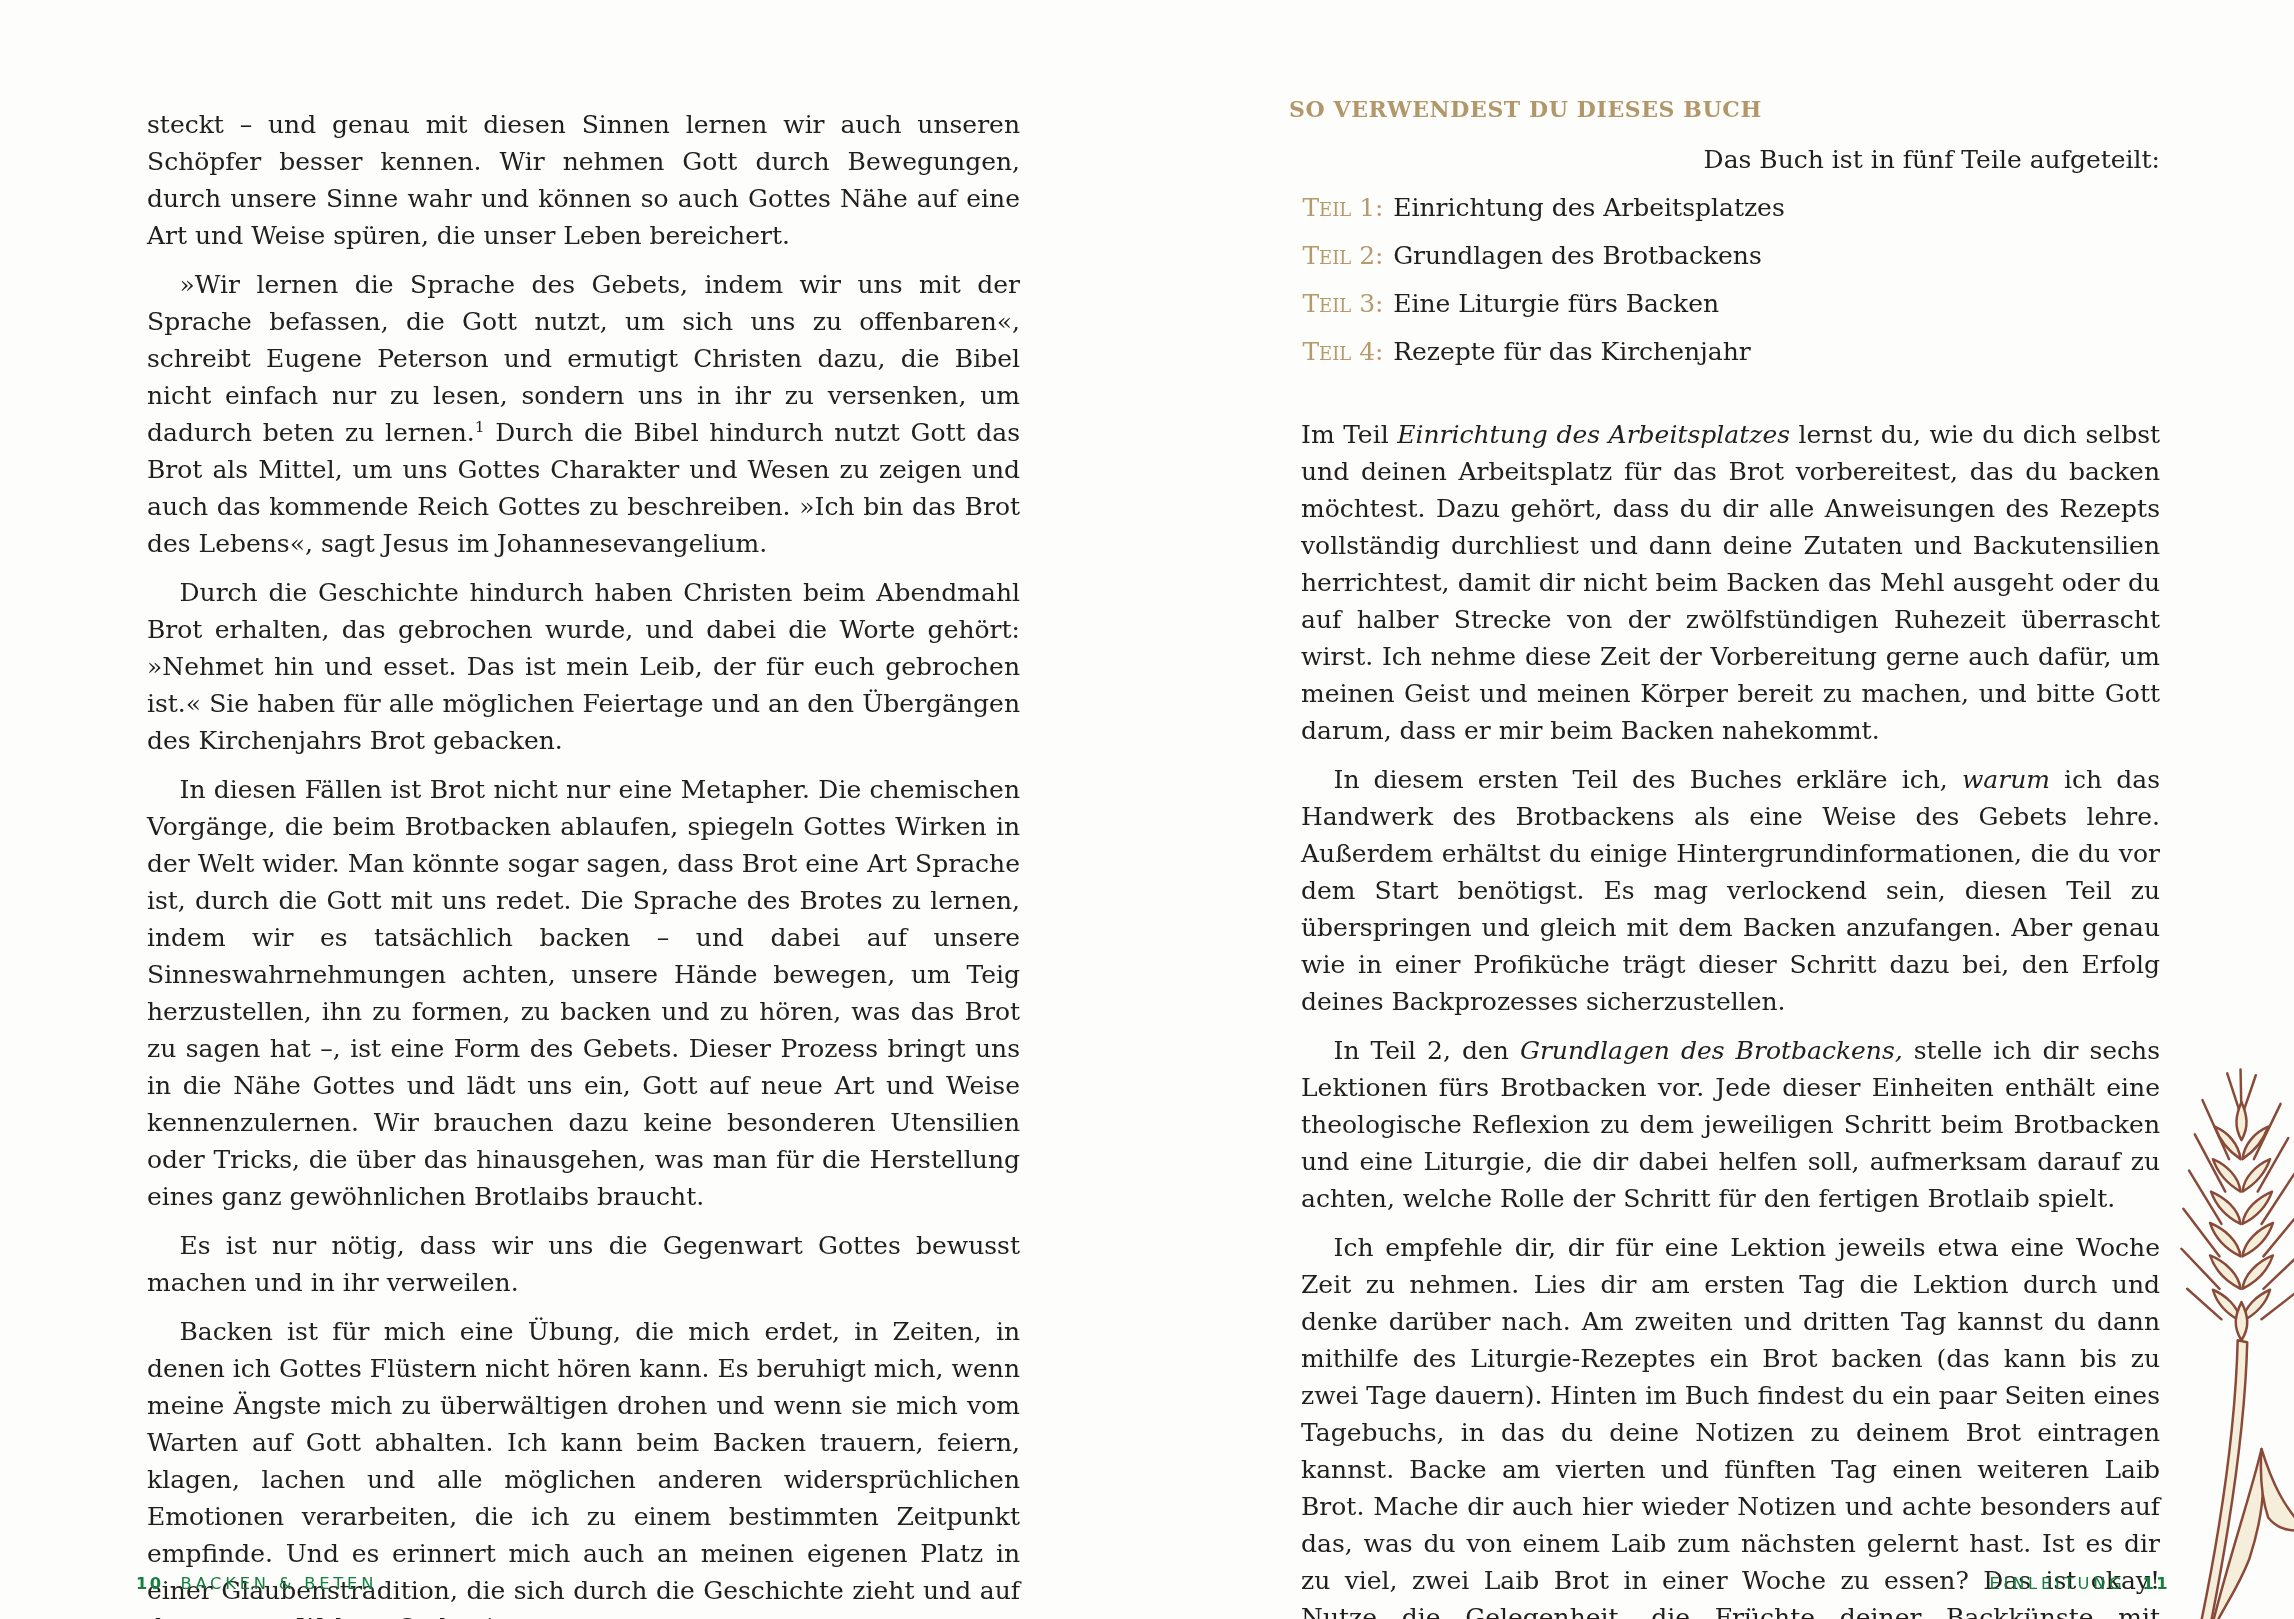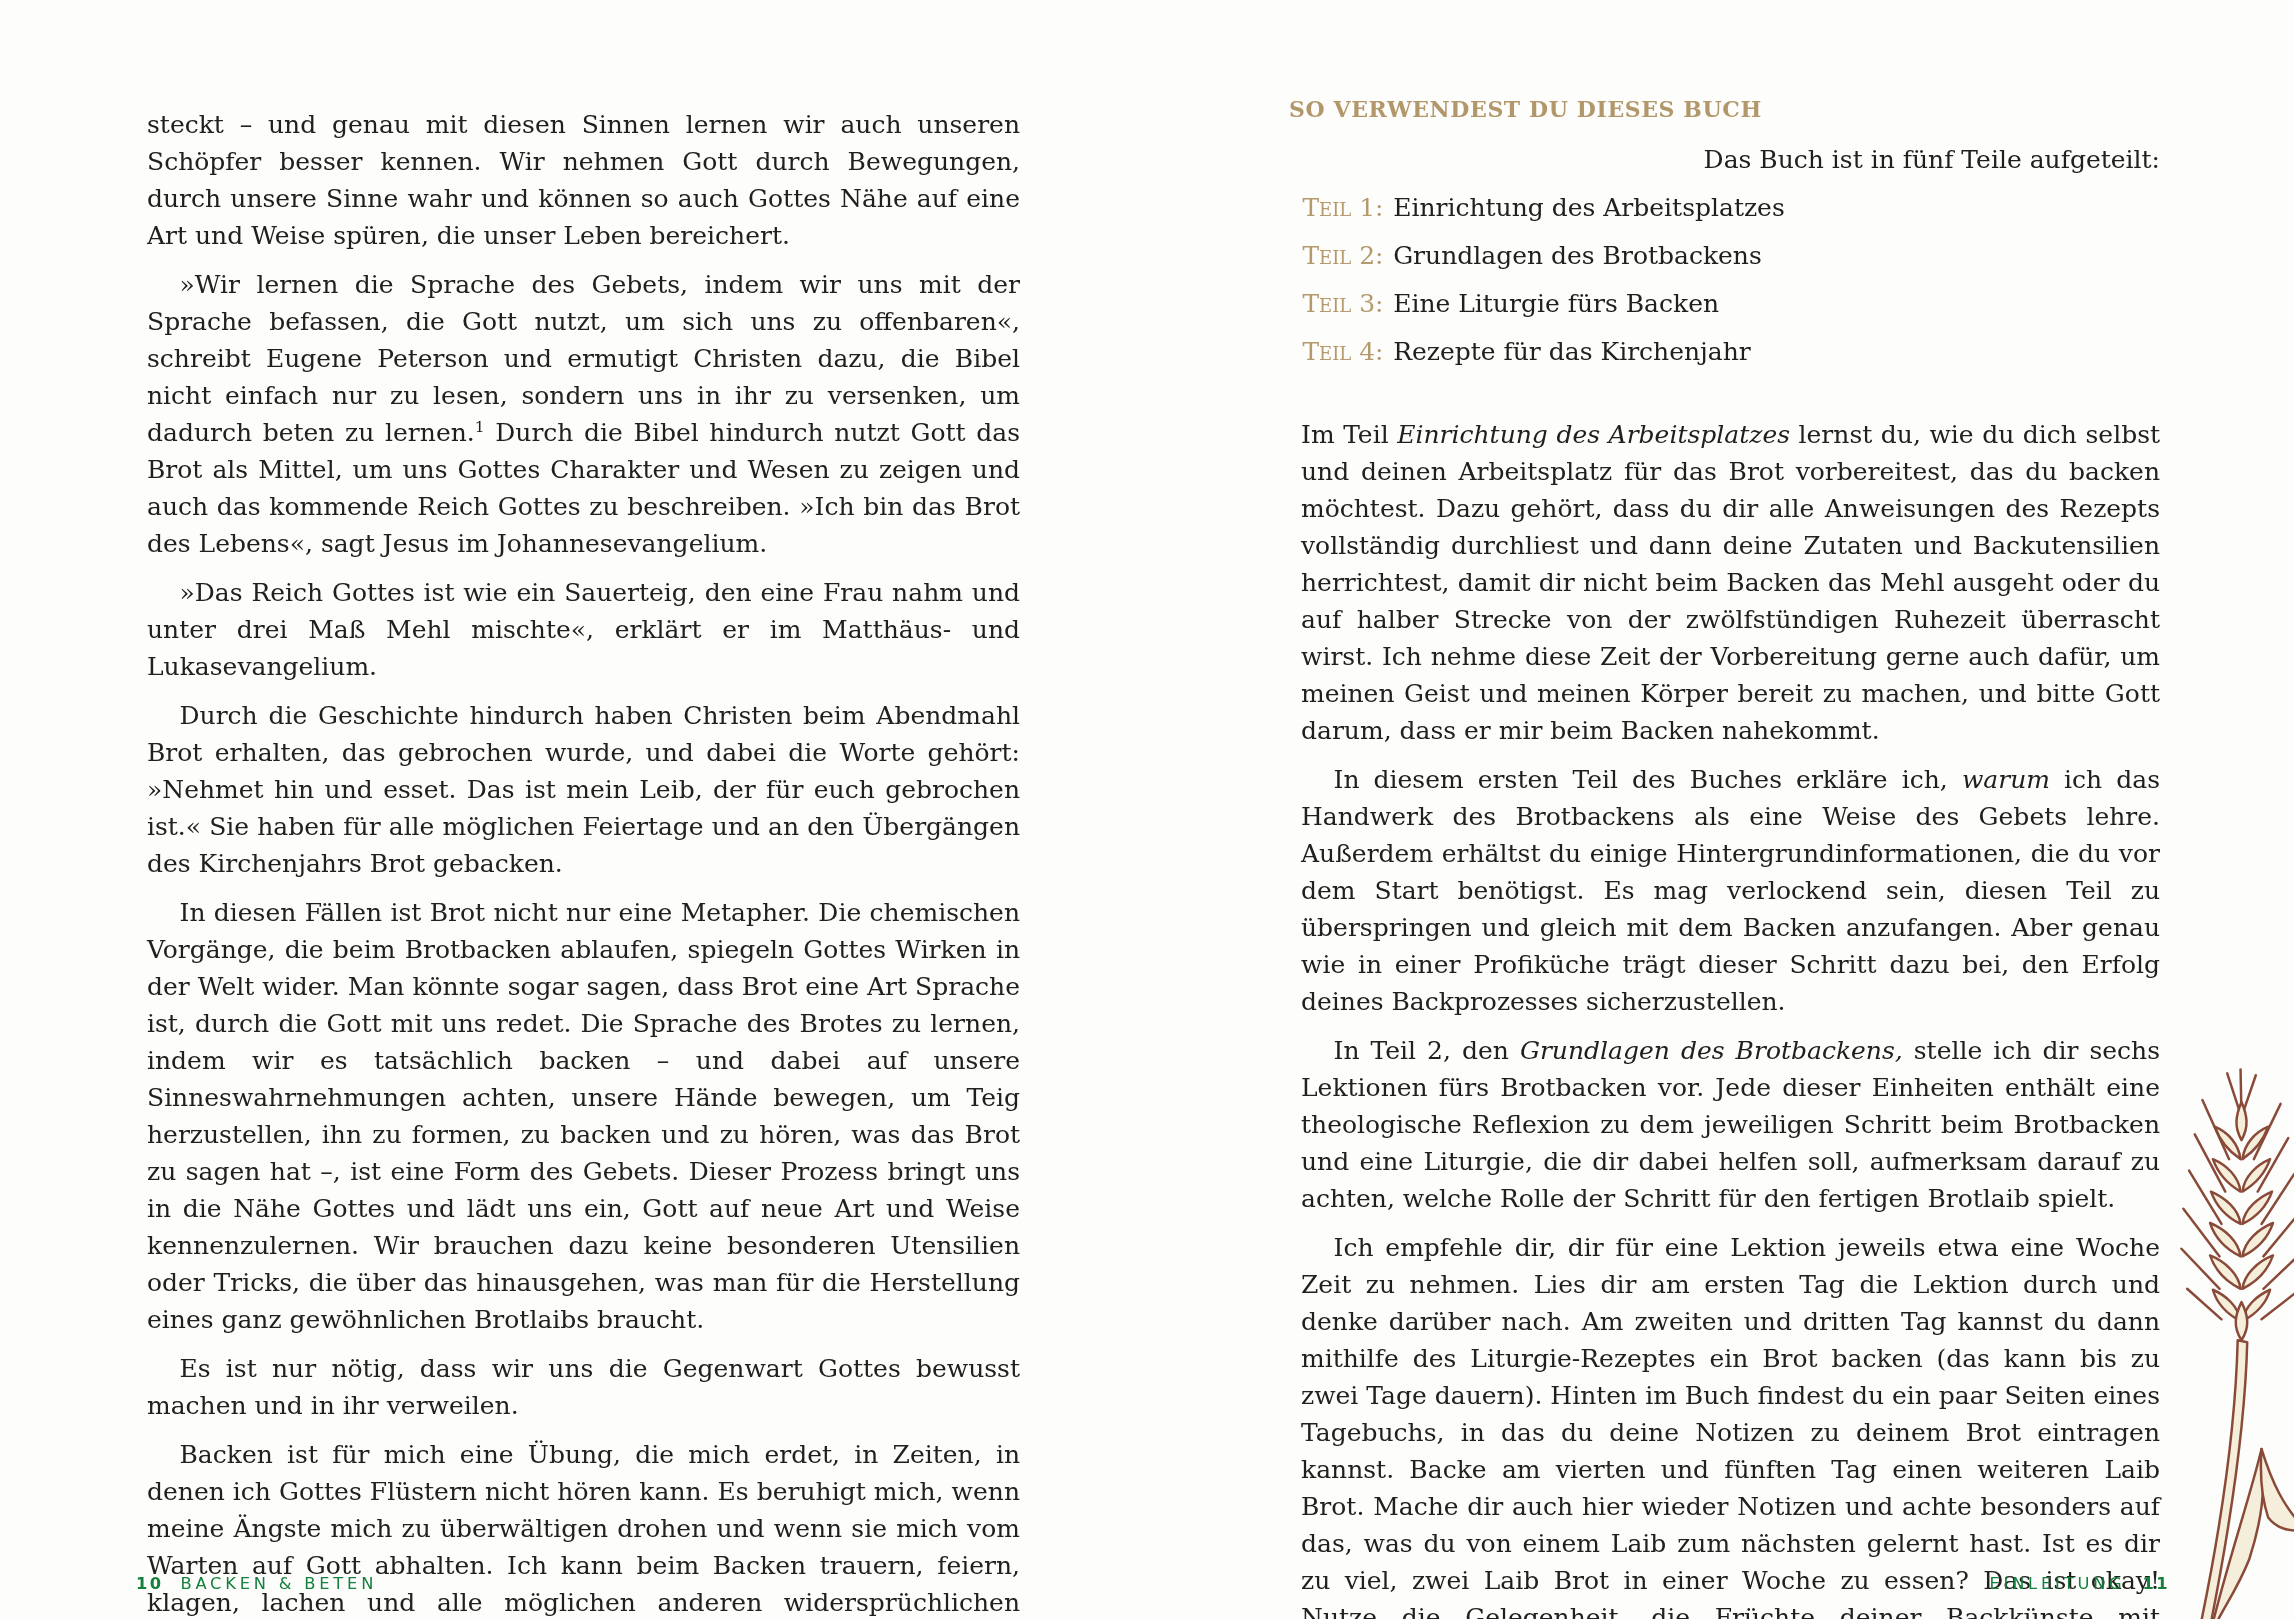--- a/index.html
+++ b/index.html
@@ -40,21 +40,20 @@
   .footer-right .pagenum{margin-left:17px;}
   .running-title{font-weight:500;}
   .wheat{position:absolute;left:2170px;top:1067px;width:143px;height:558px;}
 </style>
 </head>
 <body>
 
 <div class="page-col col-left">
   <p class="body-p"><span>steckt – und genau mit diesen Sinnen lernen wir auch unseren Schöpfer besser kennen. Wir nehmen Gott durch Bewegungen, durch unsere Sinne wahr und können so auch Gottes Nähe auf eine Art und Weise spüren, die unser Leben bereichert.</span></p>
   <p class="body-p ind"><span>»Wir lernen die Sprache des Gebets, indem wir uns mit der Sprache befassen, die Gott nutzt, um sich uns zu offenbaren«, schreibt Eugene Peterson und ermutigt Christen dazu, die Bibel nicht einfach nur zu lesen, sondern uns in ihr zu versenken, um dadurch beten zu lernen.</span><sup>1</sup><span> Durch die Bibel hindurch nutzt Gott das Brot als Mittel, um uns Gottes Charakter und Wesen zu zeigen und auch das kommende Reich Gottes zu beschreiben. »Ich bin das Brot des Lebens«, sagt Jesus im Johannesevangelium.</span></p>
-  <p class="body-p ind"><span>»Das Reich Gottes ist wie ein Sauerteig, den eine Frau nahm und unter drei Maß Mehl mischte«, erklärt er im Matthäus- und Lukasevangelium.</span></p>
   <p class="body-p ind"><span>Durch die Geschichte hindurch haben Christen beim Abendmahl Brot erhalten, das gebrochen wurde, und dabei die Worte gehört: »Nehmet hin und esset. Das ist mein Leib, der für euch gebrochen ist.« Sie haben für alle möglichen Feiertage und an den Übergängen des Kirchenjahrs Brot gebacken.</span></p>
   <p class="body-p ind"><span>In diesen Fällen ist Brot nicht nur eine Metapher. Die chemischen Vorgänge, die beim Brotbacken ablaufen, spiegeln Gottes Wirken in der Welt wider. Man könnte sogar sagen, dass Brot eine Art Sprache ist, durch die Gott mit uns redet. Die Sprache des Brotes zu lernen, indem wir es tatsächlich backen – und dabei auf unsere Sinneswahrnehmungen achten, unsere Hände bewegen, um Teig herzustellen, ihn zu formen, zu backen und zu hören, was das Brot zu sagen hat –, ist eine Form des Gebets. Dieser Prozess bringt uns in die Nähe Gottes und lädt uns ein, Gott auf neue Art und Weise kennenzulernen. Wir brauchen dazu keine besonderen Utensilien oder Tricks, die über das hinausgehen, was man für die Herstellung eines ganz gewöhnlichen Brotlaibs braucht.</span></p>
   <p class="body-p ind"><span>Es ist nur nötig, dass wir uns die Gegenwart Gottes bewusst machen und in ihr verweilen.</span></p>
   <p class="body-p ind"><span>Backen ist für mich eine Übung, die mich erdet, in Zeiten, in denen ich Gottes Flüstern nicht hören kann. Es beruhigt mich, wenn meine Ängste mich zu überwältigen drohen und wenn sie mich vom Warten auf Gott abhalten. Ich kann beim Backen trauern, feiern, klagen, lachen und alle möglichen anderen widersprüchlichen Emotionen verarbeiten, die ich zu einem bestimmten Zeitpunkt empfinde. Und es erinnert mich auch an meinen eigenen Platz in einer Glaubenstradition, die sich durch die Geschichte zieht und auf der ganzen Welt zu finden ist.</span></p>
 
 </div>
 
 <div class="page-footer footer-left">
   <span class="pagenum">10</span><span class="running-title">BACKEN &amp; BETEN</span>
 </div>

